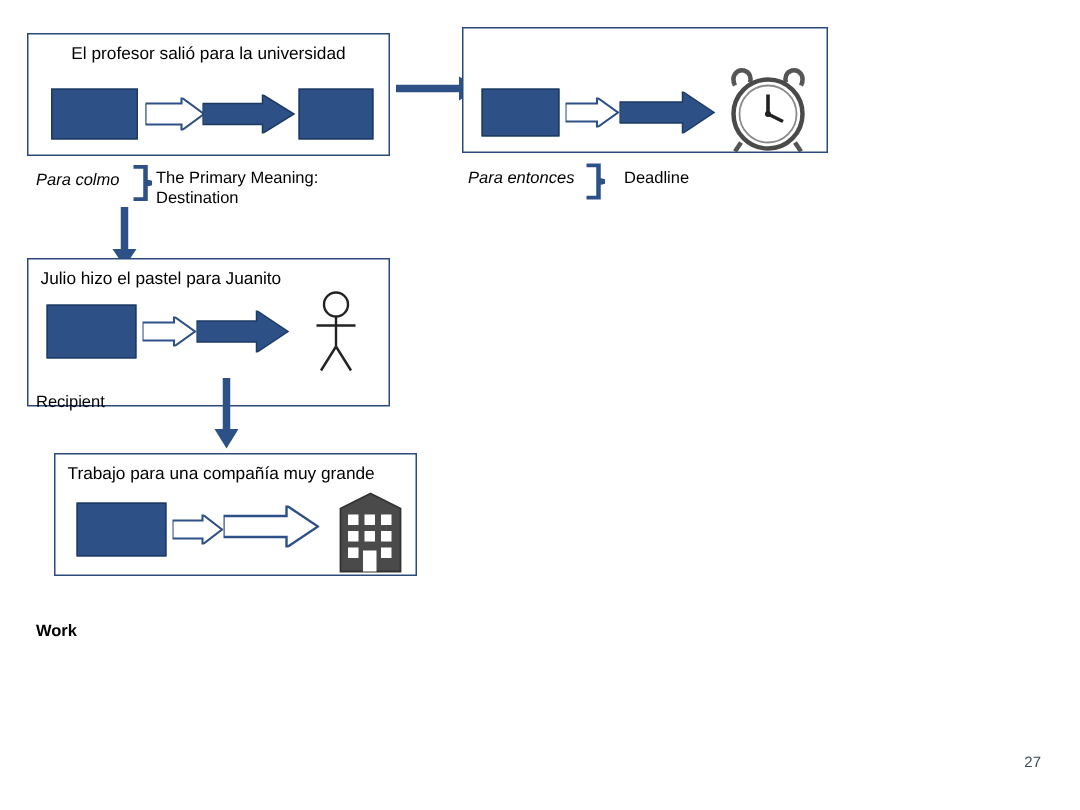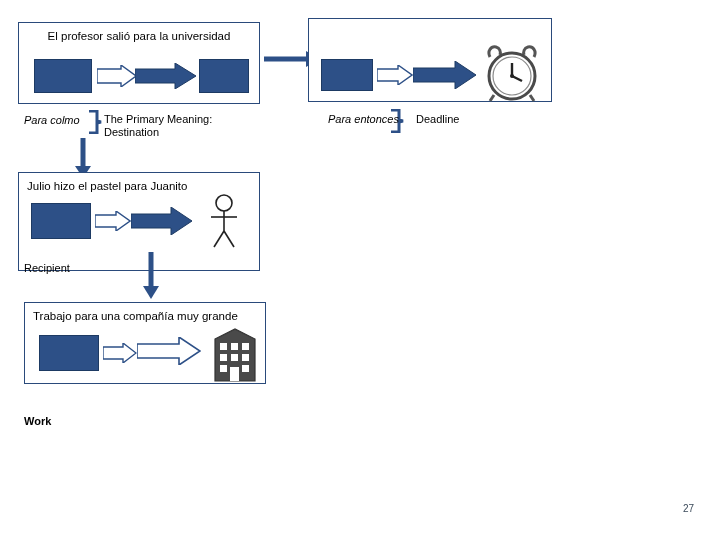--- a/index.html
+++ b/index.html
@@ -181,21 +181,21 @@
         <line x1="49" y1="52" x2="53" y2="58" stroke="#555555" stroke-width="3"></line>
       </svg>
     </div>
   </div>
 
   <div class="bracket" style="left:390px; top:109px; width:14px; height:24px;">
     <svg width="14" height="24">
       <path d="M1,1 L9,1 L9,11 L13,12 L9,13 L9,23 L1,23" fill="none" stroke="#2d5087" stroke-width="3"></path>
     </svg>
   </div>
-  <div class="label italic" style="left:328px; top:113px;">Para entonces</div>
+  <div class="label italic" style="left:312px; top:113px;">Para entonces</div>
   <div class="label" style="left:416px; top:113px;">Deadline</div>
 
   <div class="panel" style="left:18px; top:172px; width:242px; height:99px;">
     <div class="panel-caption left">Julio hizo el pastel para Juanito</div>
 
     <div class="sq" style="left:12px; top:30px; width:60px; height:36px;"></div>
 
     <div class="fat-arrow fat-arrow-hollow" style="left:76px; top:38px; width:36px; height:20px;">
       <svg width="36" height="20">
         <polygon points="0,4 21,4 21,0 35,10 21,20 21,16 0,16" fill="#ffffff" stroke="#2d5087" stroke-width="1.4"></polygon>
@@ -221,21 +221,21 @@
 
   <div class="label" style="left:24px; top:262px;">Recipient</div>
 
   <div class="thin-arrow" style="left:140px; top:252px; width:22px; height:48px;">
     <svg width="22" height="48">
       <line x1="11" y1="0" x2="11" y2="36" stroke="#2d5087" stroke-width="5"></line>
       <polygon points="3,34 19,34 11,47" fill="#2d5087"></polygon>
     </svg>
   </div>
 
-  <div class="panel" style="left:24px; top:302px; width:242px; height:82px;">
+  <div class="panel" style="left:36px; top:302px; width:242px; height:82px;">
     <div class="panel-caption left">Trabajo para una compañía muy grande</div>
 
     <div class="sq" style="left:14px; top:32px; width:60px; height:36px;"></div>
 
     <div class="fat-arrow fat-arrow-hollow" style="left:78px; top:40px; width:34px; height:20px;">
       <svg width="34" height="20">
         <polygon points="0,4 20,4 20,0 33,10 20,20 20,16 0,16" fill="#ffffff" stroke="#2d5087" stroke-width="1.4"></polygon>
       </svg>
     </div>
 

